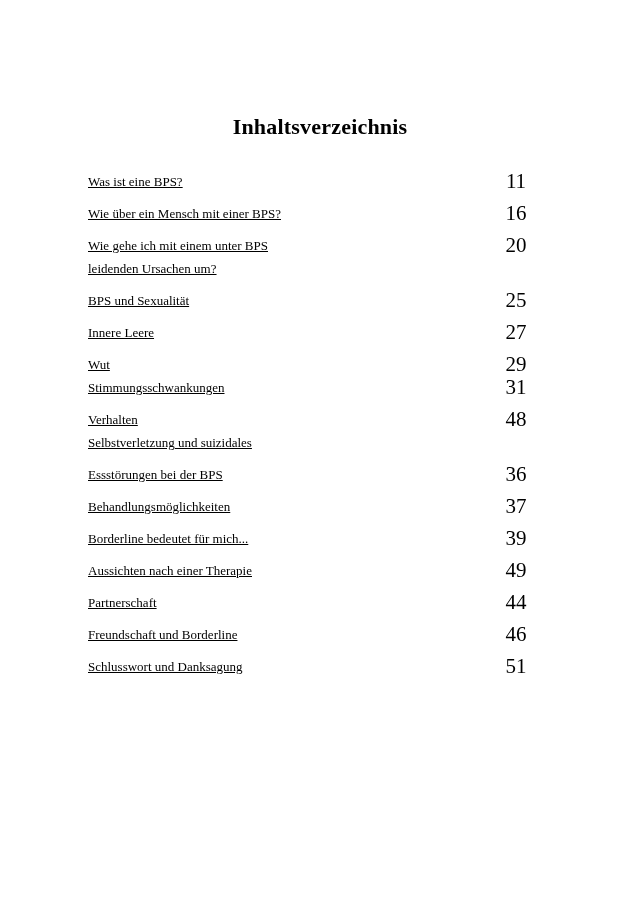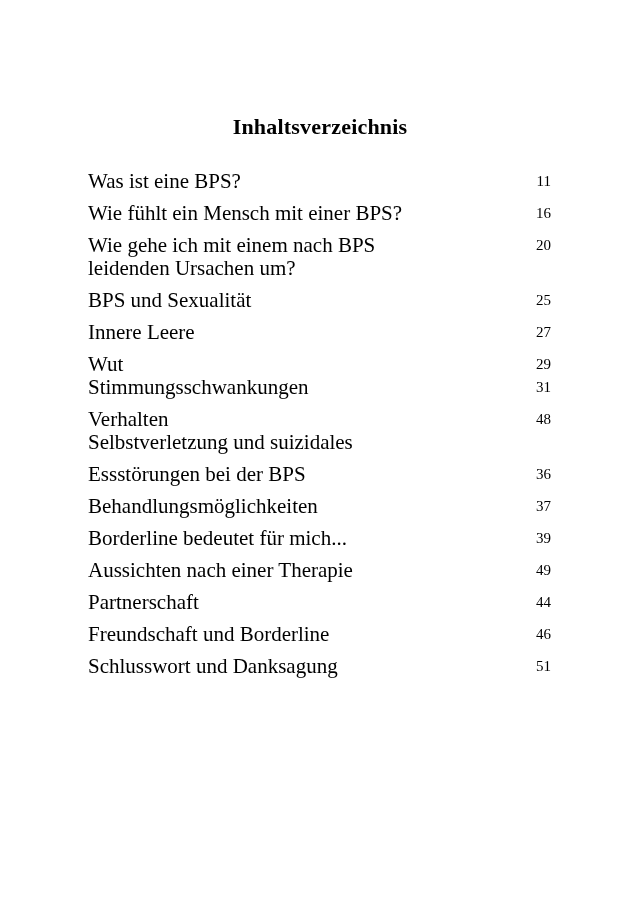--- a/index.html
+++ b/index.html
@@ -51,65 +51,66 @@
 
   .toc-entry:last-child {
     margin-bottom: 8px;
   }
 
   .entry-lines {
     width: 330px;
   }
 
   .entry-line {
-    font-size: 21px;
+    font-size: 13px;
     line-height: 23px;
     white-space: nowrap;
+    text-decoration: underline;
   }
 
   .entry-pages {
     position: absolute;
     left: 393px;
     top: 0;
     width: 70px;
   }
 
   .page-num {
-    font-size: 15px;
+    font-size: 21px;
     line-height: 23px;
-    text-align: right;
+    text-align: center;
   }
 </style>
 </head>
 <body>
 
 <div class="page">
 
   <div class="toc-title">Inhaltsverzeichnis</div>
 
   <div class="toc-list">
       <div class="toc-entry">
         <div class="entry-lines">
           <div class="entry-line">Was ist eine BPS?</div>
         </div>
         <div class="entry-pages">
           <div class="page-num">11</div>
         </div>
       </div>
       <div class="toc-entry">
         <div class="entry-lines">
-          <div class="entry-line">Wie fühlt ein Mensch mit einer BPS?</div>
+          <div class="entry-line">Wie über ein Mensch mit einer BPS?</div>
         </div>
         <div class="entry-pages">
           <div class="page-num">16</div>
         </div>
       </div>
       <div class="toc-entry">
         <div class="entry-lines">
-          <div class="entry-line">Wie gehe ich mit einem nach BPS</div>
+          <div class="entry-line">Wie gehe ich mit einem unter BPS</div>
           <div class="entry-line">leidenden Ursachen um?</div>
         </div>
         <div class="entry-pages">
           <div class="page-num">20</div>
         </div>
       </div>
       <div class="toc-entry">
         <div class="entry-lines">
           <div class="entry-line">BPS und Sexualität</div>
         </div>

